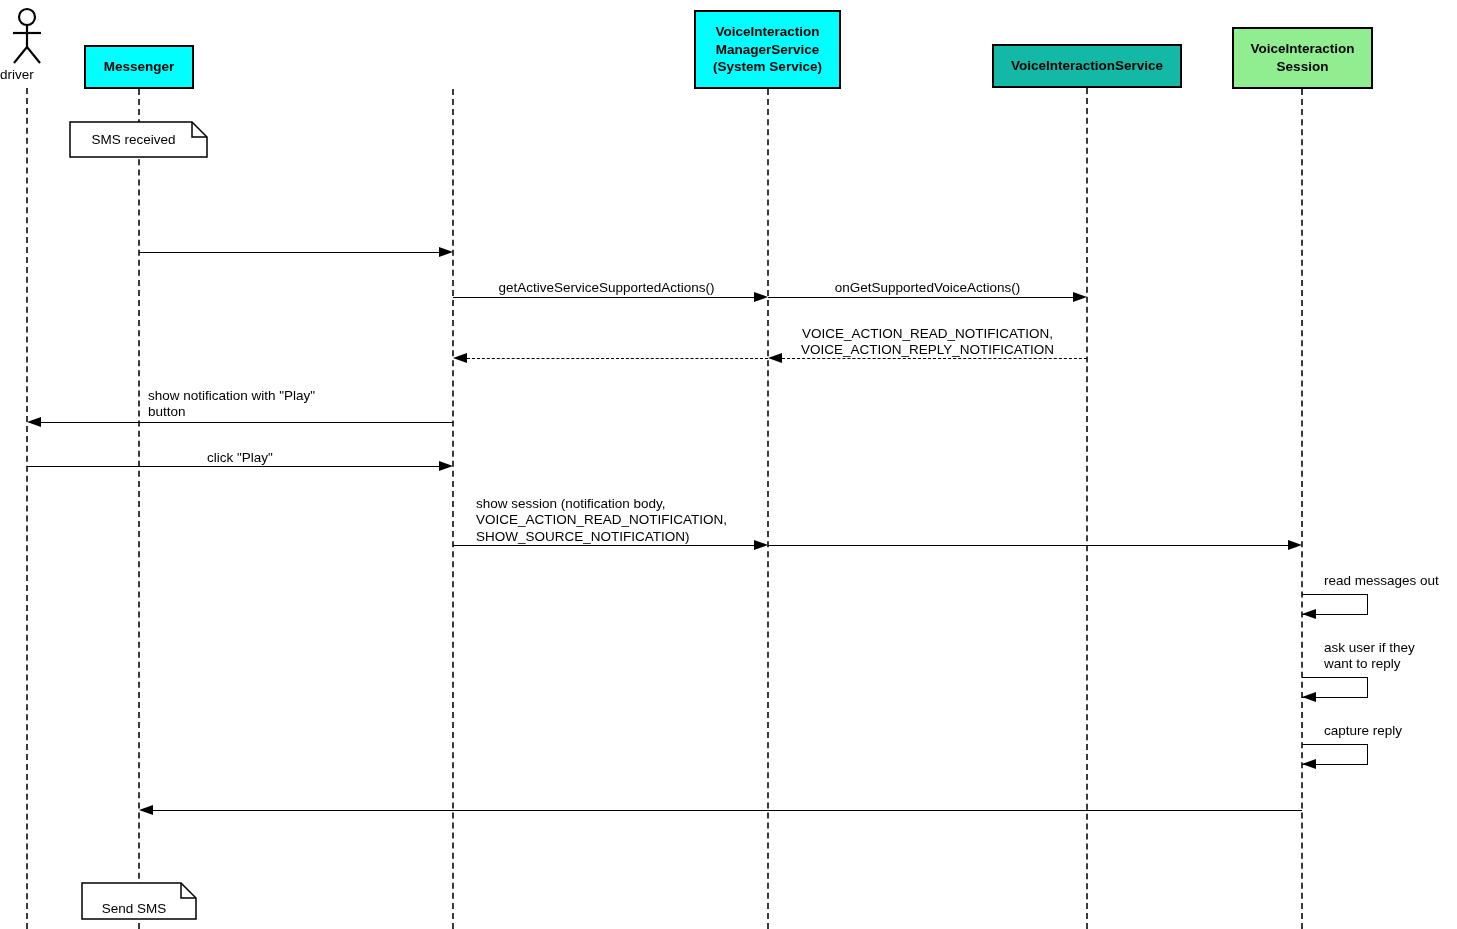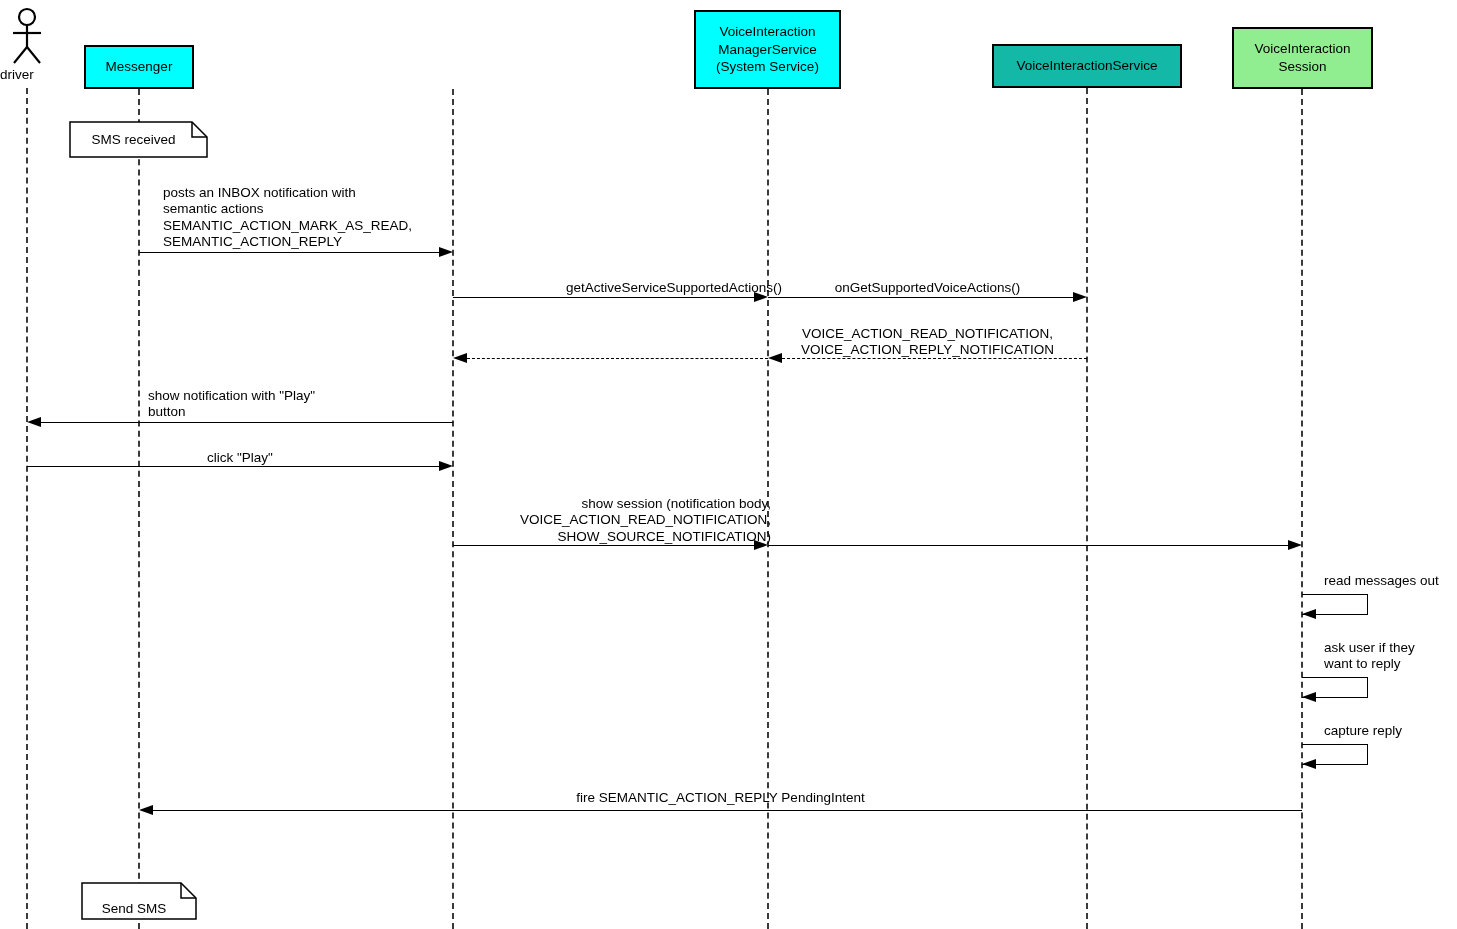--- a/index.html
+++ b/index.html
@@ -7,21 +7,21 @@
     position:relative; width:1457px; height:929px; background:#ffffff;
     font-family:"Liberation Sans", sans-serif; font-size:13.5px; color:#000;
     overflow:hidden;
   }
   .lifeline { position:absolute; width:0; border-left:2px dashed #3a3a3a; }
   .pbox {
     position:absolute; border:2px solid #000; box-sizing:border-box;
     display:flex; align-items:center; justify-content:center;
     text-align:center; line-height:1.3;
   }
-  .pbox span { white-space:pre-line; }
+  .pbox span { white-space:pre-line;font-weight:bold; }
   .bg-cyan { background:#00ffff; }
   .bg-green { background:#90ee90; }
   .mlabel { position:absolute; line-height:1.22; white-space:pre-line; }
   .ta-c { text-align:center; }
   .mline { position:absolute; height:0; border-top:1.5px solid #000; }
   .mline.dashed { border-top-style:dashed; }
   .arr-r { position:absolute; width:0; height:0;
     border-top:5.5px solid transparent; border-bottom:5.5px solid transparent;
     border-left:14px solid #000; }
   .arr-l { position:absolute; width:0; height:0;
@@ -73,28 +73,24 @@
   </div>
 
   <div class="note" style="left:69px; top:121px; width:139px; height:37px;text-decoration:underline;">
     <svg width="139" height="37">
       <path d="M1,1 L123,1 L138,16 L138,36 L1,36 Z" fill="#ffffff" stroke="#000" stroke-width="1.5"></path>
       <path d="M123,1 L123,16 L138,16" fill="none" stroke="#000" stroke-width="1.5"></path>
     </svg>
     <div class="ntext">SMS received</div>
   </div>
 
-  <div class="mlabel" style="left:163px; top:185px; width:300px;">posts an INBOX notification with
-semantic actions
-SEMANTIC_ACTION_MARK_AS_READ,
-SEMANTIC_ACTION_REPLY</div>
   <div class="mline" style="left:139px; top:252px; width:301px;"></div>
   <div class="arr-r" style="left:439px; top:247px;"></div>
 
-  <div class="mlabel ta-c" style="left:467px; top:280px; width:315px;text-align:right;">getActiveServiceSupportedActions()</div>
+  <div class="mlabel ta-c" style="left:449px; top:280px; width:315px;">getActiveServiceSupportedActions()</div>
   <div class="mline" style="left:453px; top:297px; width:301px;"></div>
   <div class="arr-r" style="left:754px; top:292px;"></div>
 
   <div class="mlabel ta-c" style="left:768px; top:280px; width:319px;">onGetSupportedVoiceActions()</div>
   <div class="mline" style="left:768px; top:297px; width:305px;"></div>
   <div class="arr-r" style="left:1073px; top:292px;"></div>
 
   <div class="mlabel ta-c" style="left:768px; top:326px; width:319px;">VOICE_ACTION_READ_NOTIFICATION,
 VOICE_ACTION_REPLY_NOTIFICATION</div>
   <div class="mline dashed" style="left:782px; top:358px; width:305px;"></div>
@@ -104,21 +100,21 @@
 
   <div class="mlabel" style="left:148px; top:388px; width:290px;">show notification with "Play"
 button</div>
   <div class="mline" style="left:41px; top:422px; width:412px;"></div>
   <div class="arr-l" style="left:27px; top:417px;"></div>
 
   <div class="mlabel ta-c" style="left:27px; top:450px; width:426px;">click "Play"</div>
   <div class="mline" style="left:27px; top:466px; width:412px;"></div>
   <div class="arr-r" style="left:439px; top:461px;"></div>
 
-  <div class="mlabel" style="left:476px; top:496px; width:295px;text-align:right;">show session (notification body,
+  <div class="mlabel" style="left:476px; top:496px; width:295px;">show session (notification body,
 VOICE_ACTION_READ_NOTIFICATION,
 SHOW_SOURCE_NOTIFICATION)</div>
   <div class="mline" style="left:453px; top:545px; width:301px;"></div>
   <div class="arr-r" style="left:754px; top:540px;"></div>
 
   <div class="mline" style="left:768px; top:545px; width:520px;"></div>
   <div class="arr-r" style="left:1288px; top:540px;"></div>
 
   <div class="mlabel" style="left:1324px; top:573px; width:130px;">read messages out</div>
   <div class="selfloop" style="left:1302px; top:594px;"></div>
@@ -126,21 +122,20 @@
 
   <div class="mlabel" style="left:1324px; top:640px; width:130px;">ask user if they
 want to reply</div>
   <div class="selfloop" style="left:1302px; top:677px;"></div>
   <div class="arr-l" style="left:1302px; top:692px;"></div>
 
   <div class="mlabel" style="left:1324px; top:723px; width:130px;">capture reply</div>
   <div class="selfloop" style="left:1302px; top:744px;"></div>
   <div class="arr-l" style="left:1302px; top:759px;"></div>
 
-  <div class="mlabel ta-c" style="left:139px; top:790px; width:1163px;">fire SEMANTIC_ACTION_REPLY PendingIntent</div>
   <div class="mline" style="left:153px; top:810px; width:1149px;"></div>
   <div class="arr-l" style="left:139px; top:805px;"></div>
 
   <div class="note" style="left:81px; top:834px; width:116px; height:52px;margin-top:48px;">
     <svg width="116" height="38">
       <path d="M1,1 L100,1 L115,16 L115,37 L1,37 Z" fill="#ffffff" stroke="#000" stroke-width="1.5"></path>
       <path d="M100,1 L100,16 L115,16" fill="none" stroke="#000" stroke-width="1.5"></path>
     </svg>
     <div class="ntext">Send SMS</div>
   </div>

